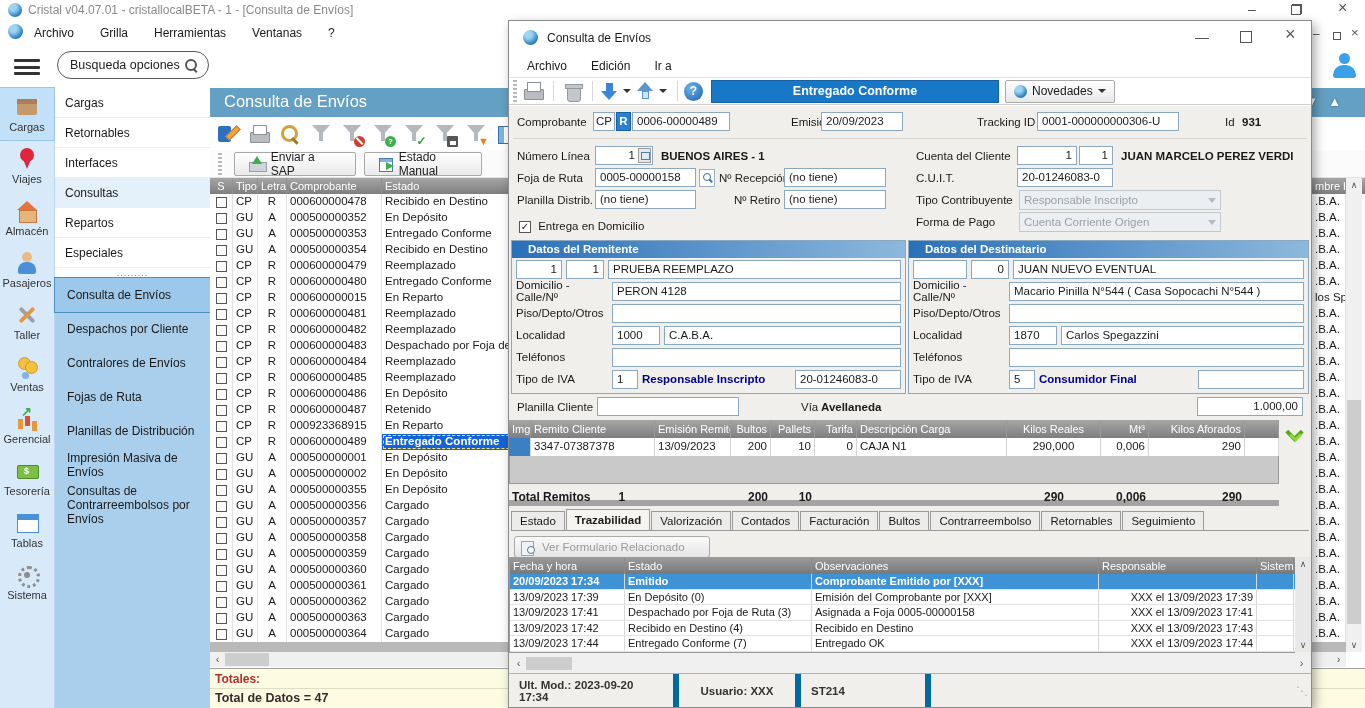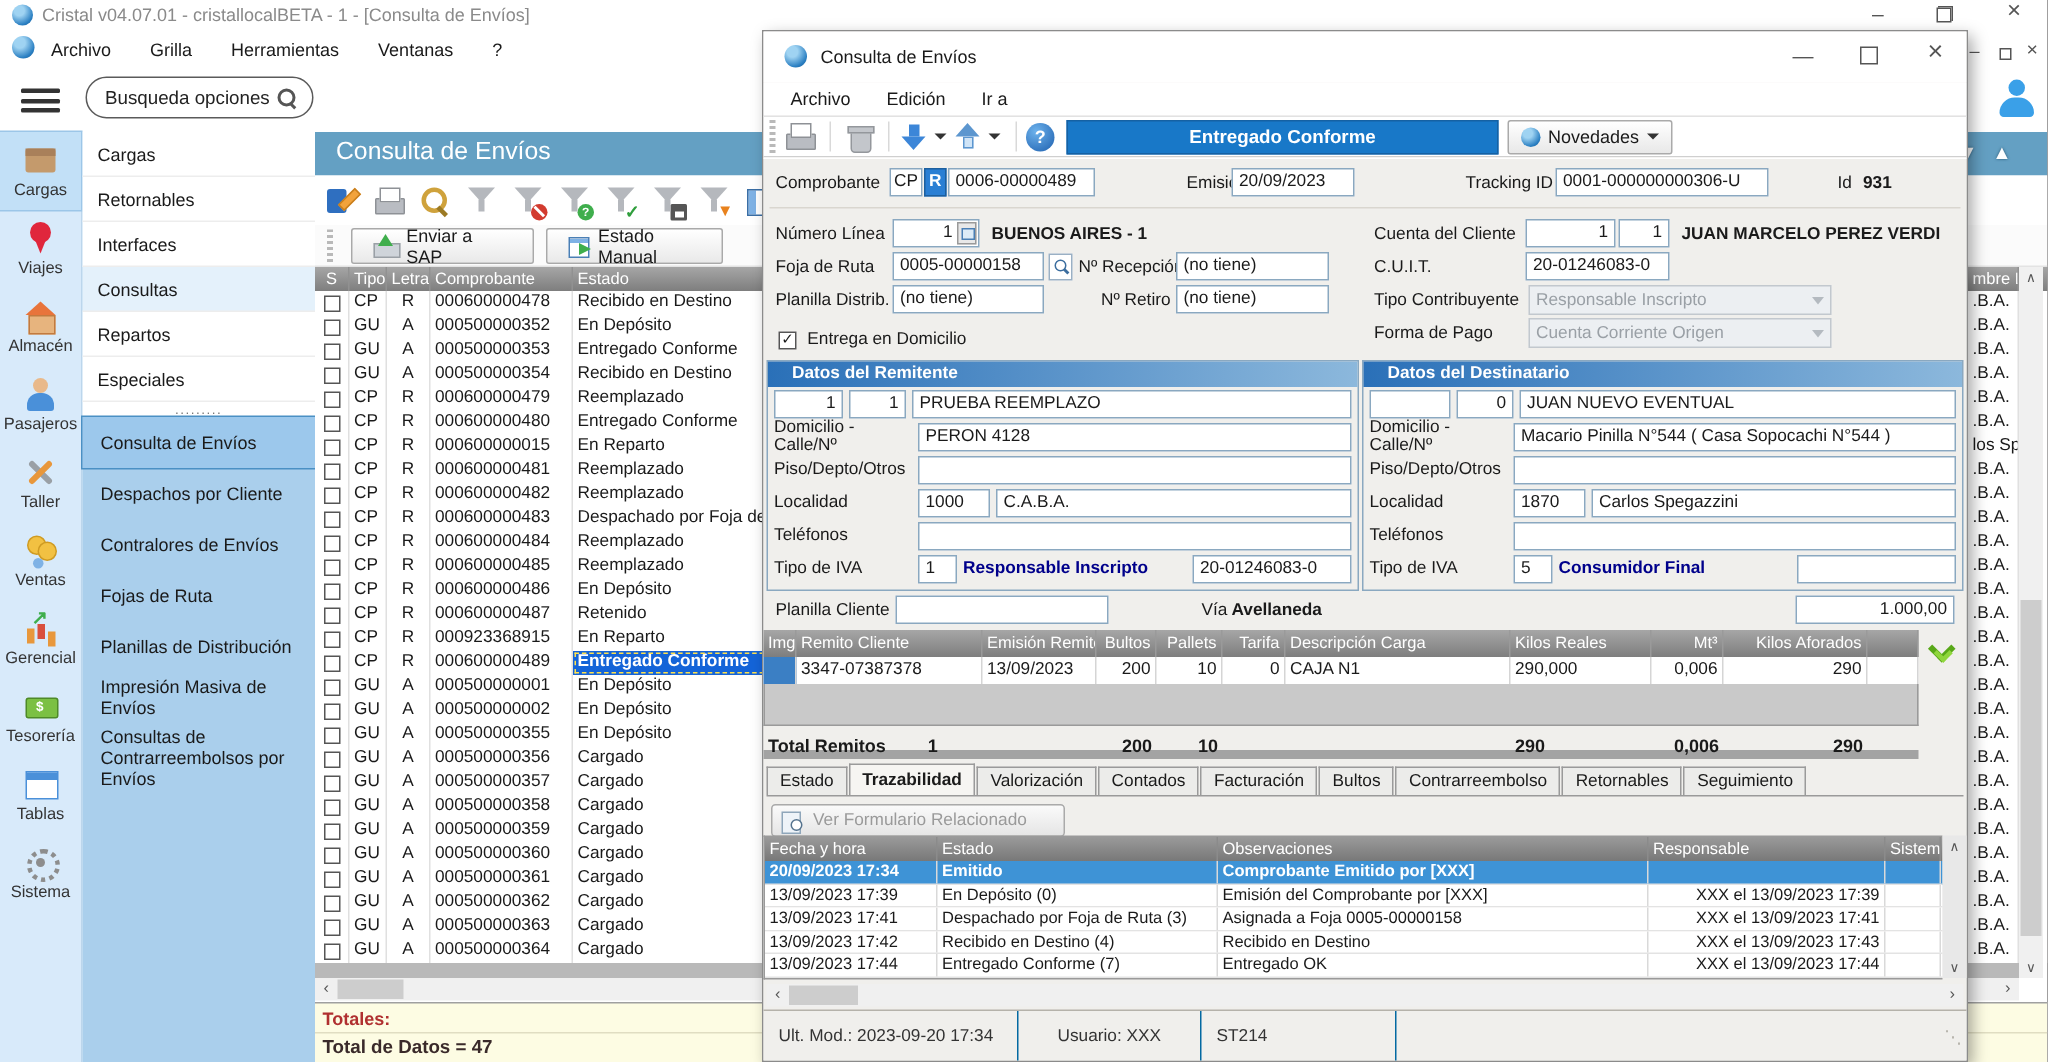--- a/index.html
+++ b/index.html
@@ -182,21 +182,21 @@
   .prow .inp{flex:1;}
   .prow .inp.fix{flex:none;}
 
   
   #cargo{position:absolute;left:0;top:314px;width:770px;}
   .cg-head{display:flex;background:linear-gradient(#a6a6a6,#7e7e7e);color:#fff;height:18px;line-height:18px;font-size:11px;}
   .cg-head>div,.cg-row>div{padding:0 3px;border-right:1px solid #9a9a9a;overflow:hidden;white-space:nowrap;}
   .cg-row{display:flex;background:#fff;height:18px;line-height:17px;font-size:11.5px;}
   .cg-row>div{border-right:1px solid #d5d5d5;}
   .cg0{width:22px;}.cg1{width:124px;}.cg2{width:76px;}.cg3{width:40px;text-align:right;}.cg4{width:44px;text-align:right;}
-  .cg5{width:42px;text-align:right;}.cg6{width:150px;}.cg7{width:94px;text-align:left;}.cg8{width:48px;text-align:right;}
+  .cg5{width:42px;text-align:right;}.cg6{width:150px;}.cg7{width:94px;text-align:center;}.cg8{width:48px;text-align:right;}
   .cg9{width:96px;text-align:right;}.cg10{width:34px;border-right:none;}
   .imgcell{background:#3b7fc4;}
   #cargo-empty{height:28px;background:#c9c9c9;border:1px solid #9a9a9a;border-top:none;}
   #cargo-tot{position:absolute;left:0;top:382px;width:770px;display:flex;height:18px;line-height:18px;font-weight:bold;font-size:12px;border-bottom:6px solid #a3a3a3;}
   #cargo-tot>div{padding:0 3px;}
   .greenswap{position:absolute;width:20px;height:20px;}
   .greenswap::before{content:"";position:absolute;left:2px;top:2px;width:9px;height:9px;border-right:4px solid #58a818;border-bottom:4px solid #58a818;transform:rotate(45deg);}
   .greenswap::after{content:"";position:absolute;left:5px;top:7px;width:6px;height:6px;border-right:3px solid #8fd63c;border-bottom:3px solid #8fd63c;transform:rotate(45deg);}
 
   
@@ -213,21 +213,21 @@
   
   #trace{position:absolute;left:0;top:451px;width:786px;border:1px solid #9a9a9a;border-right:none;}
   .tr-head{display:flex;background:linear-gradient(#9a9a9a,#787878);color:#fff;height:16px;line-height:16px;font-size:11px;}
   .tr-head>div{padding:0 3px;border-right:1px solid #8b8b8b;overflow:hidden;white-space:nowrap;}
   .tr-row{display:flex;background:#fff;height:15.6px;line-height:15px;font-size:11px;border-bottom:1px solid #e3e3e3;}
   .tr-row>div{padding:0 3px;border-right:1px solid #d9d9d9;overflow:hidden;white-space:nowrap;}
   .tr-row.sel{background:#3e93d6;color:#fff;font-weight:bold;}
   .tc0{width:115px;}.tc1{width:187px;}.tc2{width:287px;}.tc3{width:158px;text-align:right;}.tc4{width:37px;border-right:none;}
 
   #dlg-status{position:absolute;left:0;top:652px;width:802px;height:34px;background:#f0efec;border-top:1px solid #b5b2aa;display:flex;align-items:center;font-size:11.5px;color:#333;}
-  #dlg-status .seg{height:100%;display:flex;align-items:center;padding:0 10px;border-right:1px solid #0369a1;}
+  #dlg-status .seg{height:100%;display:flex;align-items:center;padding:0 10px;border-right:6px solid #0369a1;font-weight:bold;}
   #dlg-status .grip{margin-left:auto;color:#b5b2aa;font-size:12px;padding-right:3px;}
 </style>
 </head>
 <body>
 
 <div id="screen">
 
   <div id="titlebar" class="abs">
     <span class="globe"></span>
     <span class="ttl">Cristal v04.07.01 - cristallocalBETA - 1 - [Consulta de Envíos]</span>

